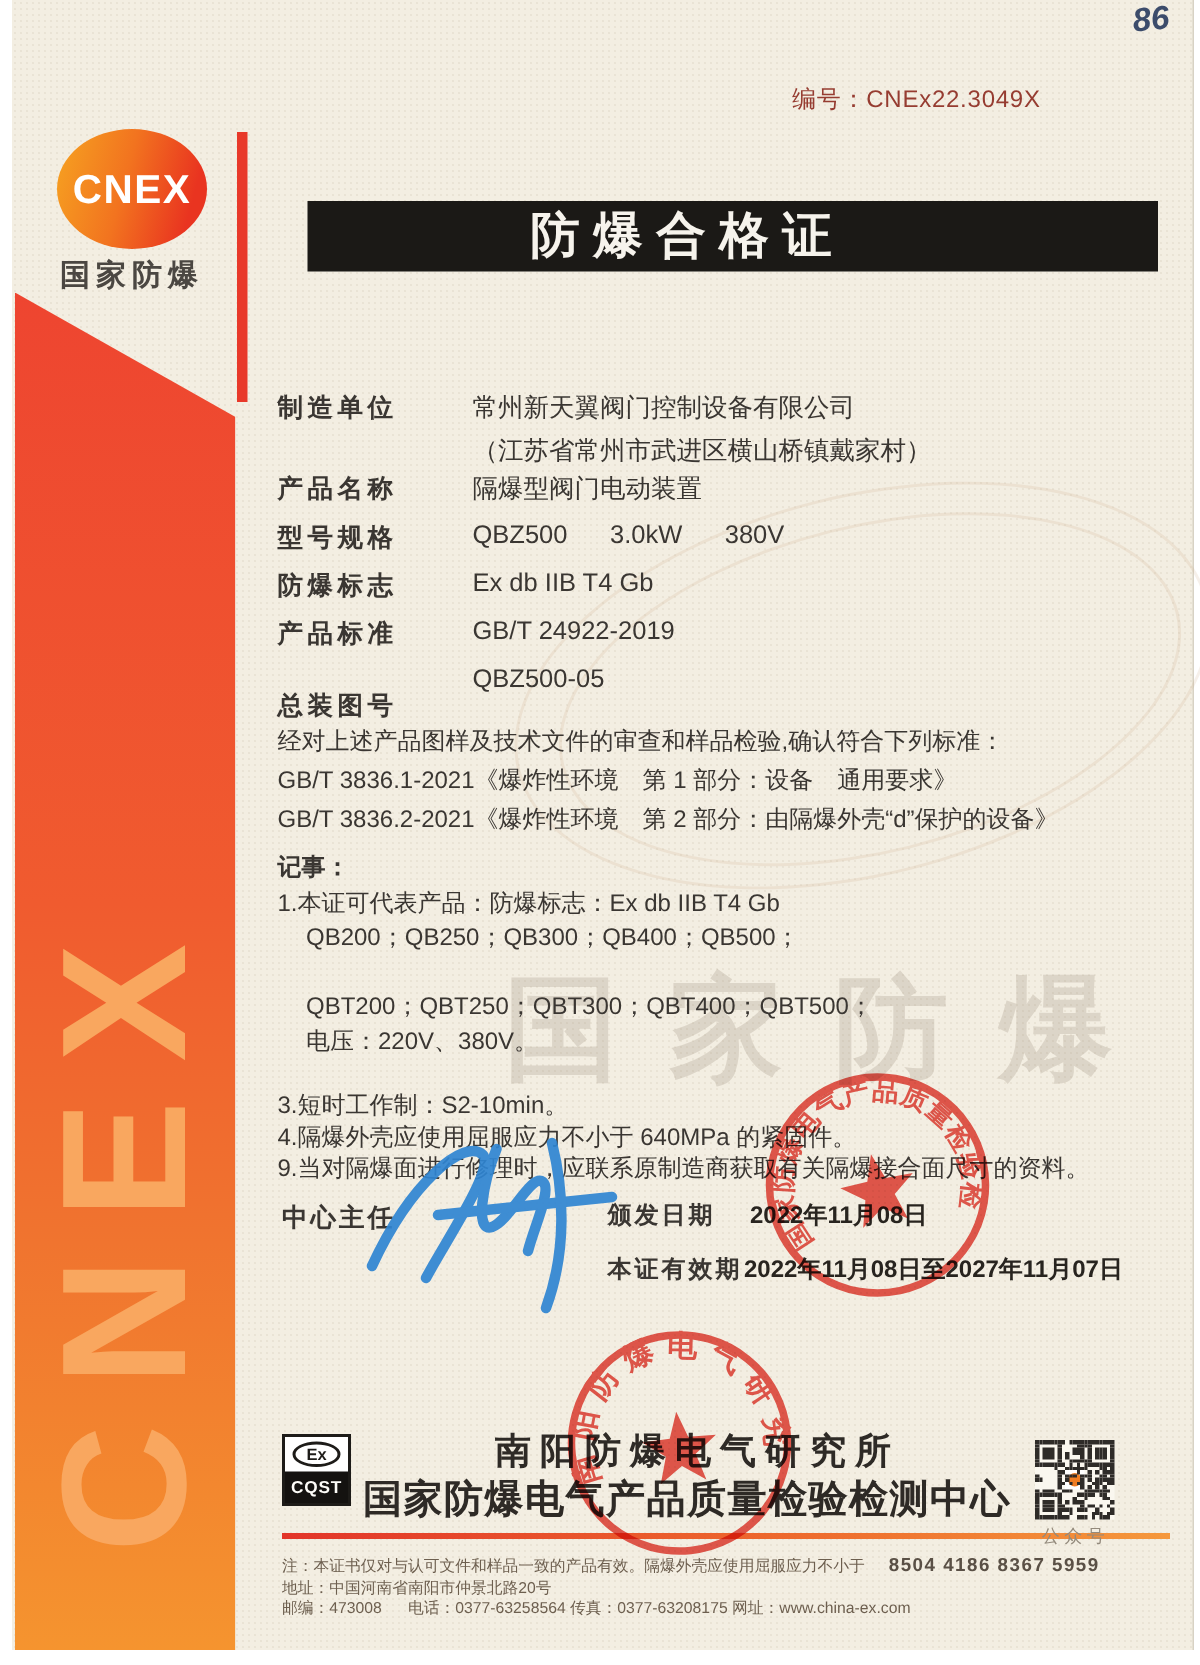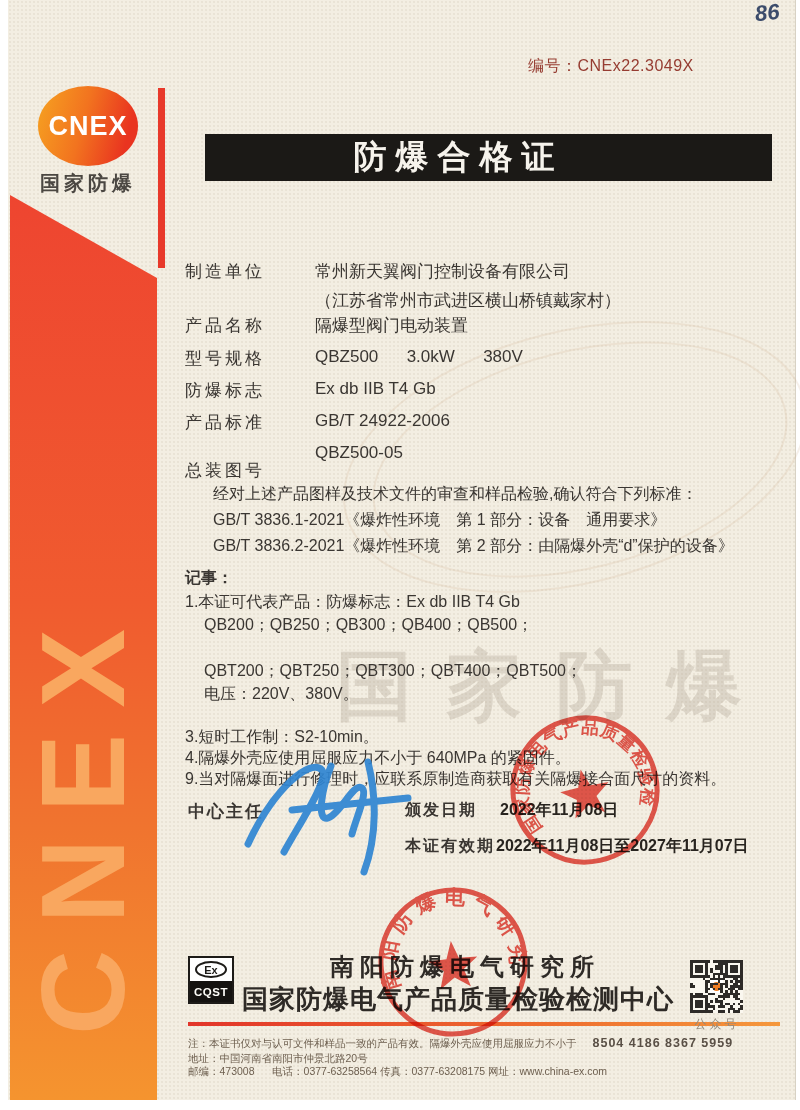--- a/index.html
+++ b/index.html
@@ -53,23 +53,23 @@
   
   .wm-text{
     position:absolute;left:328px;top:636px;width:460px;
     font-size:76px;font-weight:bold;color:rgba(168,156,140,.30);
     letter-spacing:34px;white-space:nowrap;
   }
   .wm-ellipse{position:absolute;border:2px solid rgba(200,160,125,.16);border-radius:50%;}
   .wm-e1{left:330px;top:330px;width:470px;height:250px;transform:rotate(-14deg);}
   .wm-e2{left:360px;top:350px;width:420px;height:215px;transform:rotate(-14deg);}
   
-  .f-label{position:absolute;left:177px;font-size:17px;font-weight:normal;color:#3a3632;letter-spacing:3px;}
+  .f-label{position:absolute;left:177px;font-size:17px;font-weight:bold;color:#3a3632;letter-spacing:3px;}
   .f-value{position:absolute;left:307px;font-size:17px;color:#3a3632;white-space:pre;}
-  .para{position:absolute;left:177px;font-size:16px;color:#3a3632;white-space:pre;margin-left:28px;}
+  .para{position:absolute;left:177px;font-size:16px;color:#3a3632;white-space:pre;}
   .remark{position:absolute;font-size:16px;color:#3a3632;white-space:pre;}
   
   .sign-label{position:absolute;left:180px;top:800px;font-size:17px;font-weight:bold;color:#3a3632;letter-spacing:2px;}
   .d-label{position:absolute;left:397px;font-size:16px;font-weight:bold;color:#3a3632;letter-spacing:2px;}
   .d-value{position:absolute;font-size:16px;font-weight:bold;color:#28241f;white-space:pre;}
   .signature{position:absolute;left:228px;top:748px;z-index:6;}
   
   .stamp{position:absolute;mix-blend-mode:multiply;opacity:.88;z-index:5;}
   .stamp text{font-weight:bold;}
   
@@ -134,21 +134,21 @@
   <div class="f-label" style="top:314px">产品名称</div>
   <div class="f-value" style="top:314px">隔爆型阀门电动装置</div>
 
   <div class="f-label" style="top:347px">型号规格</div>
   <div class="f-value" style="top:347px">QBZ500      3.0kW      380V</div>
 
   <div class="f-label" style="top:379px">防爆标志</div>
   <div class="f-value" style="top:379px">Ex db IIB T4 Gb</div>
 
   <div class="f-label" style="top:411px">产品标准</div>
-  <div class="f-value" style="top:411px">GB/T 24922-2006</div>
+  <div class="f-value" style="top:411px">GB/T 24922-2019</div>
 
   <div class="f-label" style="top:459px">总装图号</div>
   <div class="f-value" style="top:443px">QBZ500-05</div>
 
   <div class="para" style="top:484px">经对上述产品图样及技术文件的审查和样品检验,确认符合下列标准：</div>
   <div class="para" style="top:510px">GB/T 3836.1-2021《爆炸性环境　第 1 部分：设备　通用要求》</div>
   <div class="para" style="top:536px">GB/T 3836.2-2021《爆炸性环境　第 2 部分：由隔爆外壳“d”保护的设备》</div>
 
   <div class="remark" style="left:177px;top:568px;font-weight:bold">记事：</div>
   <div class="remark" style="left:177px;top:592px">1.本证可代表产品：防爆标志：Ex db IIB T4 Gb</div>

